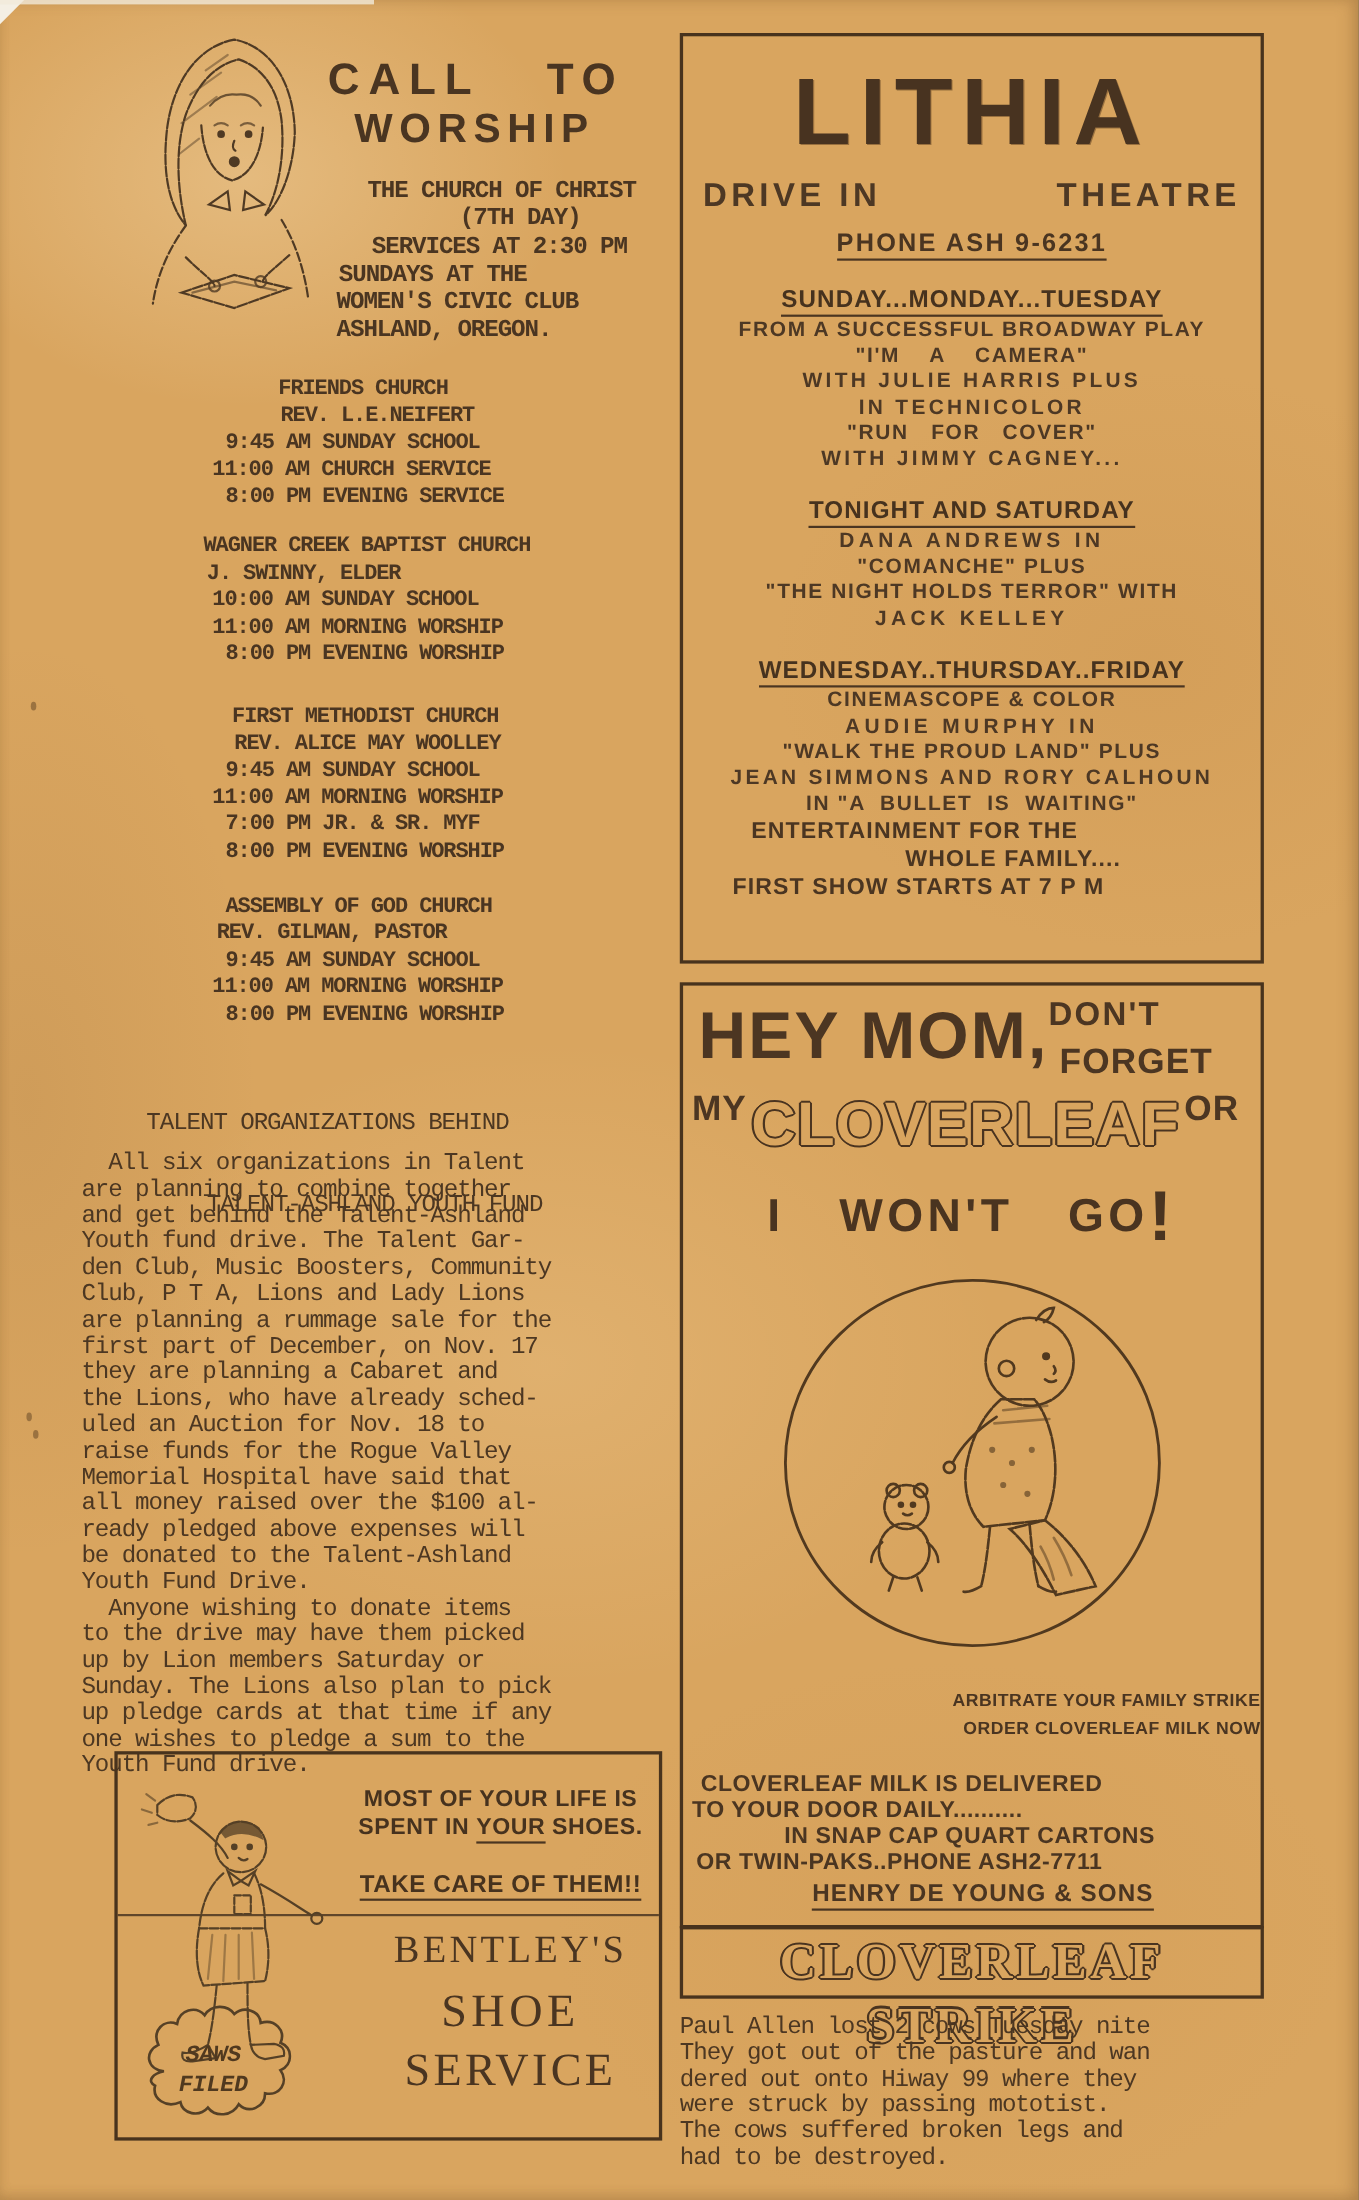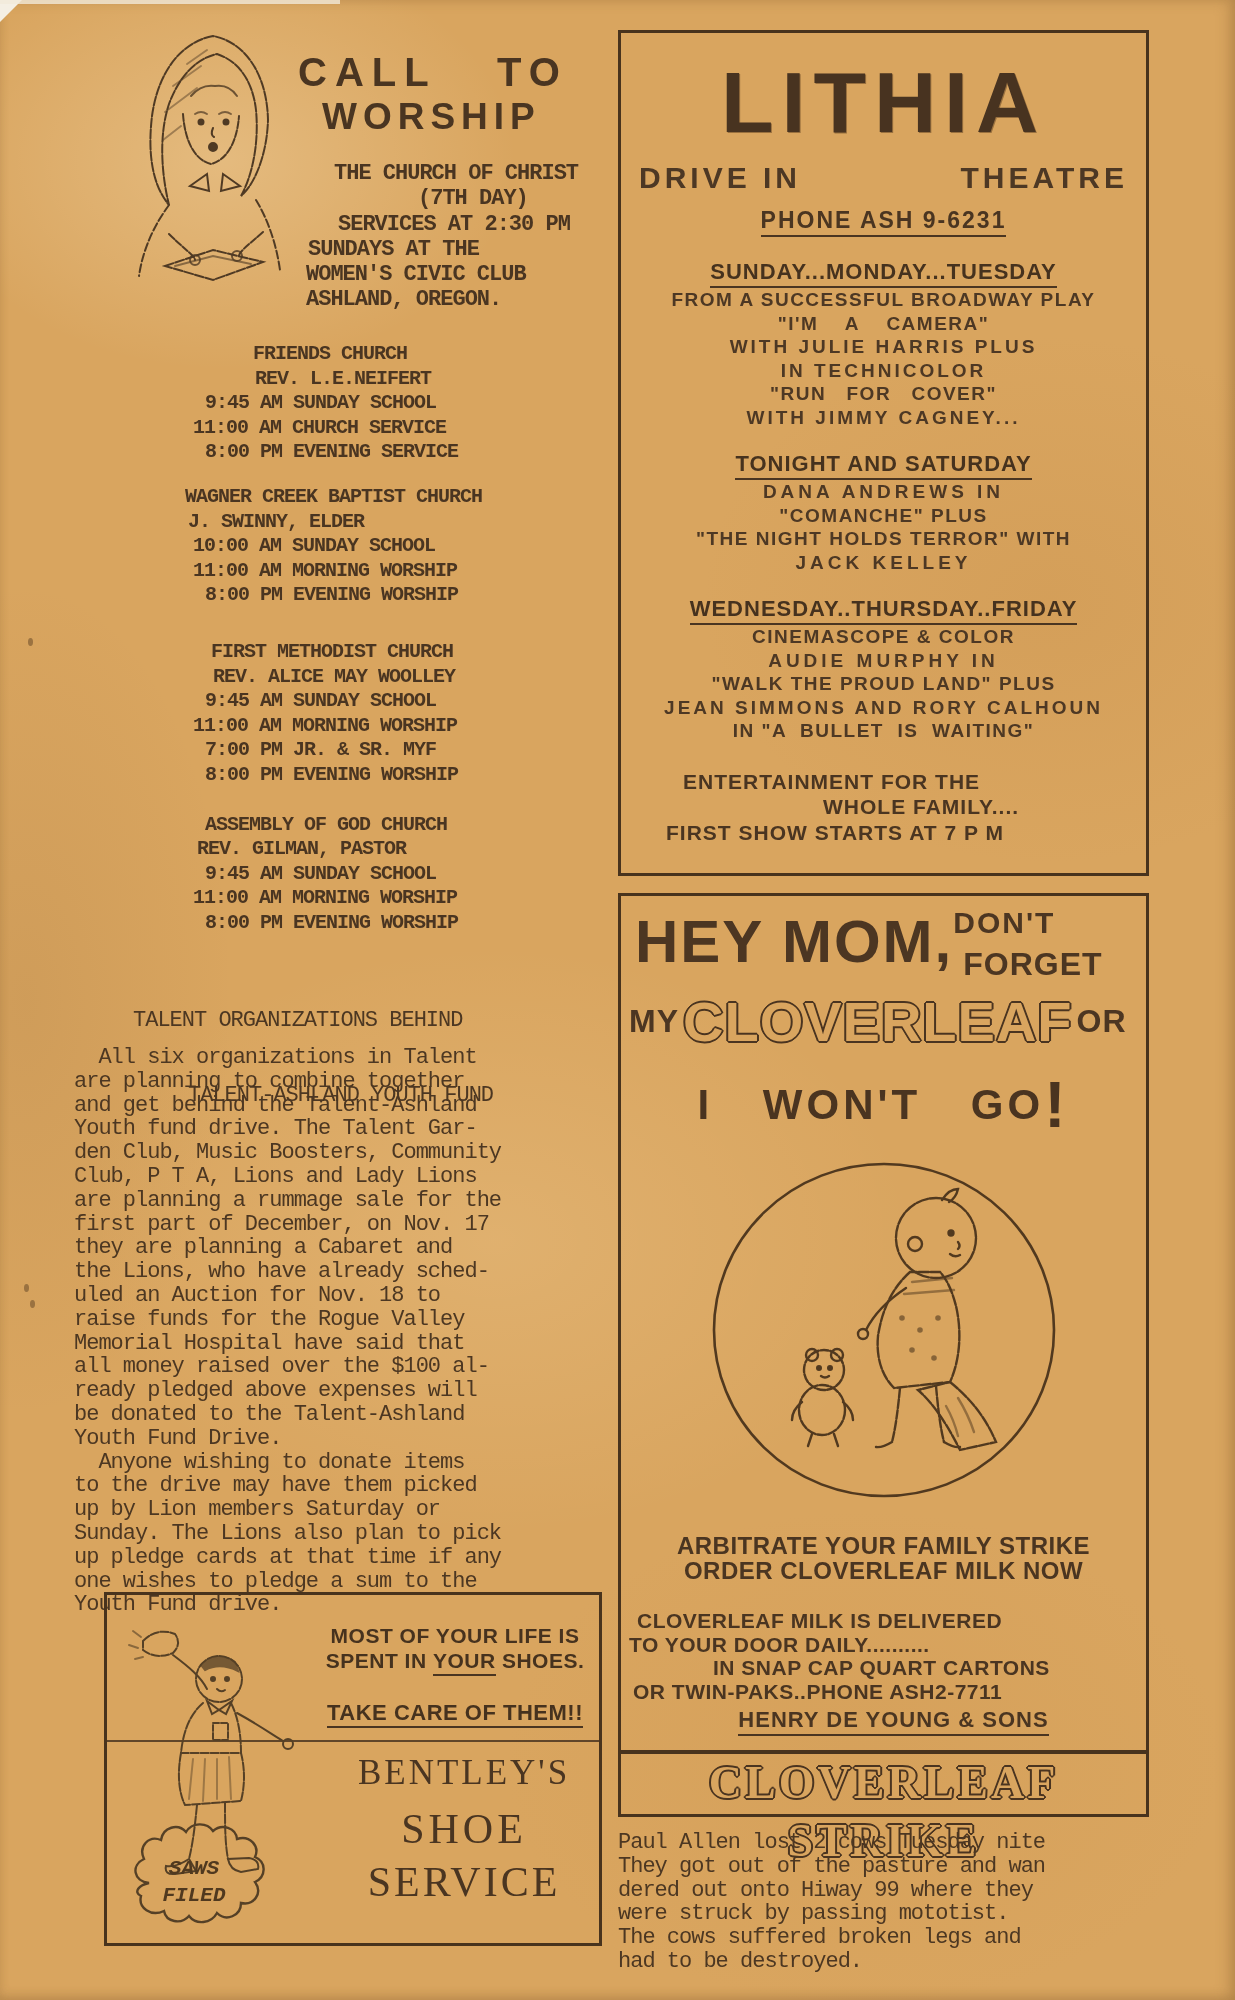--- a/index.html
+++ b/index.html
@@ -65,38 +65,38 @@
   .lithia-box{position:absolute;left:618px;top:30px;width:531px;height:846px;border:3px solid #48331d;
               text-align:center;padding-top:24px;box-sizing:border-box;}
   .lithia-name{font-size:86px;line-height:90px;letter-spacing:8px;font-weight:700;color:#483320;
                text-shadow:1px 1px 0 rgba(90,60,30,.5);}
   .lithia-sub{display:flex;justify-content:space-between;padding:0 18px;margin-top:14px;
               font-size:30px;letter-spacing:4px;font-weight:700;color:#4d3824;}
   .lithia-phone{margin-top:12px;font-size:23px;letter-spacing:2px;font-weight:700;color:#4a3521;}
   .show{margin-top:22px;}
   .show .days{font-size:22px;letter-spacing:1px;font-weight:700;color:#46321e;}
   .show .mline{font-size:19px;line-height:23.5px;letter-spacing:1.5px;font-weight:700;color:#4d3824;white-space:pre-wrap;}
-  .lithia-footer{margin-top:26px;text-align:left;font-size:21px;line-height:25.5px;letter-spacing:1px;font-weight:700;color:#4a3521;}
+  .lithia-footer{text-align:left;font-size:21px;line-height:25.5px;letter-spacing:1px;font-weight:700;color:#4a3521;}
   .lf1{margin-left:62px;} .lf2{margin-left:202px;} .lf3{margin-left:45px;}
 
   .clover-box{position:absolute;left:618px;top:893px;width:531px;height:860px;border:3px solid #48331d;
               box-sizing:border-box;padding-top:8px;}
   .cl-row1{display:flex;align-items:flex-start;padding:0 14px;}
   .cl-hey{font-size:60px;line-height:76px;letter-spacing:2px;font-weight:700;color:#4c3622;}
   .cl-dstack{margin-top:2px;text-align:left;}
   .cl-dont{font-size:30px;letter-spacing:2px;font-weight:700;color:#4c3622;}
   .cl-forget{font-size:32px;letter-spacing:1px;font-weight:700;color:#4c3622;margin-top:6px;margin-left:10px;}
-  .cl-row2{display:flex;align-items:center;padding:0 8px;margin-top:6px;}
+  .cl-row2{display:flex;align-items:flex-start;padding:0 8px;margin-top:6px;}
   .cl-my{font-size:32px;font-weight:700;letter-spacing:1px;color:#4c3622;}
   .cl-brand{font-size:56px;letter-spacing:1px;font-weight:700;margin:0 4px;}
   .cl-or{font-size:32px;font-weight:700;letter-spacing:1px;color:#4c3622;}
   .cl-row3{margin-top:14px;text-align:center;font-size:42px;letter-spacing:4px;word-spacing:34px;font-weight:700;color:#4a3420;}
   .cl-bang{font-size:64px;vertical-align:-8px;word-spacing:0;}
   .baby-wrap{text-align:center;margin-top:16px;}
-  .cl-arb{margin-top:22px;text-align:center;font-size:24px;line-height:24.5px;letter-spacing:.5px;font-weight:700;color:#4a3521;}
+  .cl-arb{margin-top:22px;text-align:right;font-size:16px;line-height:24.5px;letter-spacing:.5px;font-weight:700;color:#4a3521;}
   .cl-del{margin-top:26px;font-size:21px;line-height:23.6px;letter-spacing:.5px;font-weight:700;color:#4a3521;text-align:left;}
   .cd1{margin-left:16px;} .cd2{margin-left:8px;} .cd3{margin-left:92px;} .cd4{margin-left:12px;}
   .cl-owner{margin-top:4px;text-align:center;font-size:22px;letter-spacing:1px;font-weight:700;color:#4a3521;padding-left:20px;}
 
   .dairy-box{position:absolute;left:618px;top:1751px;width:531px;height:66px;border:3px solid #48331d;
              box-sizing:border-box;text-align:center;}
   .dairy-name{font-size:46px;line-height:58px;letter-spacing:3px;font-weight:700;}
 
   .cow-news{position:absolute;left:618px;top:1831px;width:590px;}
 

